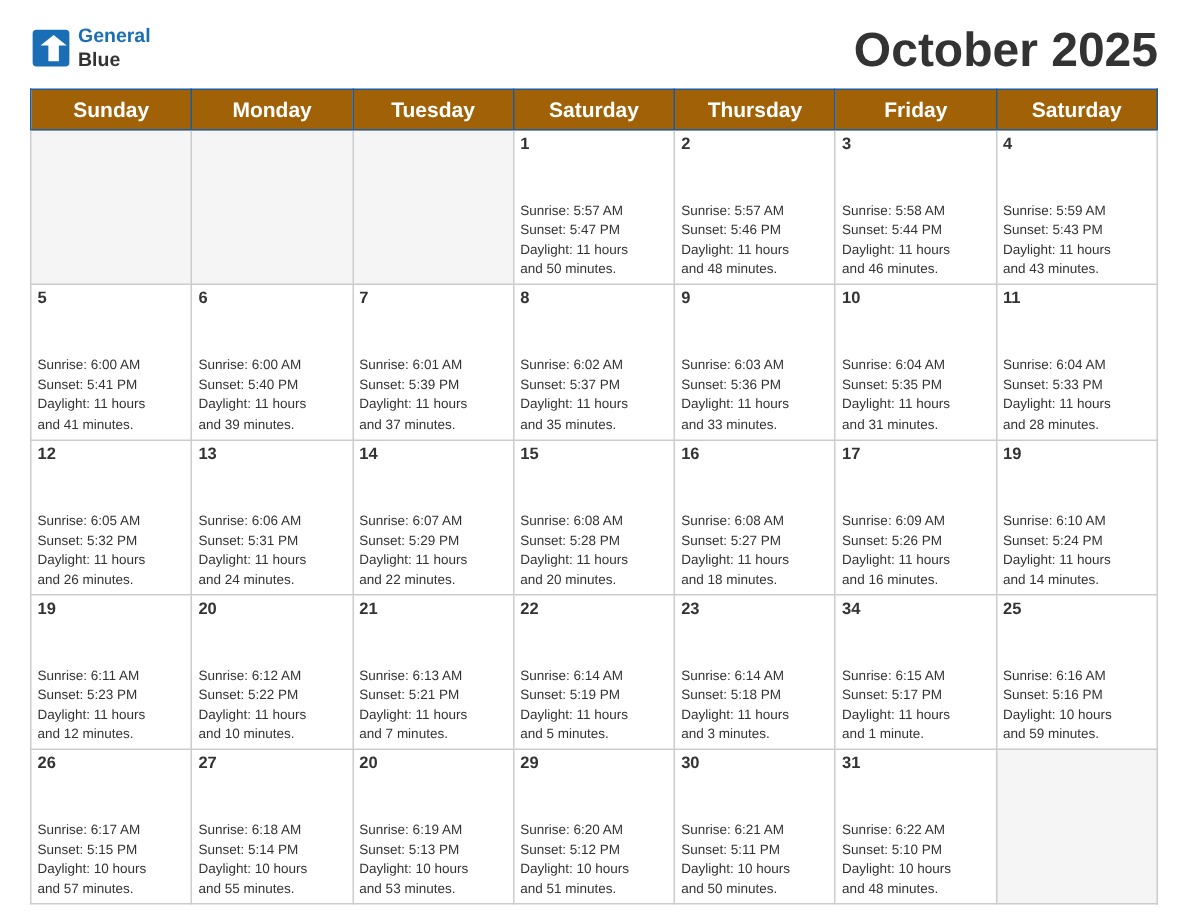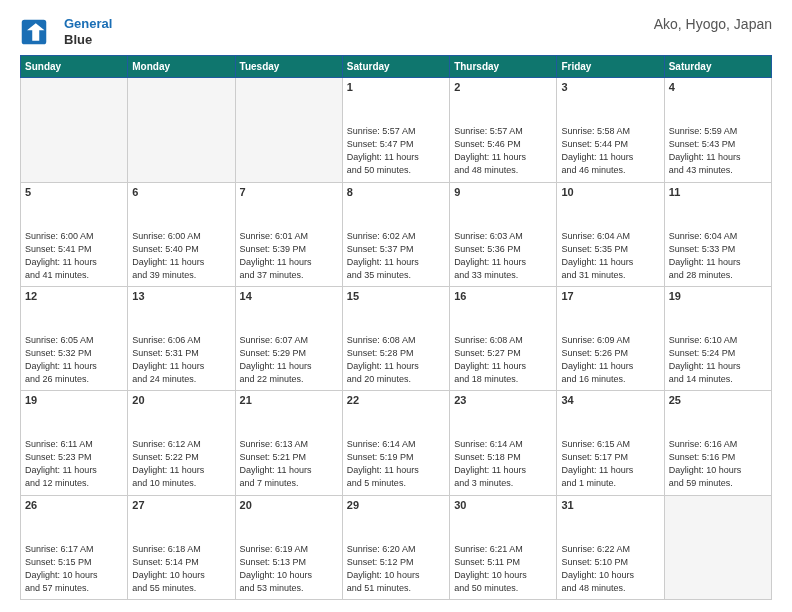--- a/index.html
+++ b/index.html
@@ -19,21 +19,21 @@
     }
     .header {
       display: flex;
       justify-content: space-between;
       align-items: flex-start;
       margin-bottom: 8px;
     }
     .logo {
       display: flex;
       align-items: center;
-      gap: 16px;
+      gap: 4px;
     }
     .logo-text {
       font-size: 13px;
       font-weight: bold;
       color: #333;
       line-height: 1.2;
     }
     .logo-text span {
       color: #1a6eb5;
     }
@@ -55,26 +55,26 @@
       color: #555;
     }
     .calendar {
       flex: 1;
       border: 1px solid #ccc;
       border-collapse: collapse;
       width: 100%;
       table-layout: fixed;
     }
     .calendar th {
-      background: #0f766e;
+      background: #a16207;
       color: #fff;
-      font-size: 10px;
+      font-size: 14px;
       font-weight: bold;
       padding: 5px 4px;
-      text-align: left;
+      text-align: center;
       border: 1px solid #1e5a9e;
     }
     .calendar td {
       border: 1px solid #ccc;
       vertical-align: top;
       padding: 3px 4px;
       font-size: 9.5px;
       color: #333;
       background: #fff;
       height: 88px;
@@ -107,21 +107,21 @@
       <svg class="logo-icon" viewBox="0 0 32 32">
         <rect x="2" y="2" width="28" height="28" rx="3" fill="#1a6eb5"></rect>
         <polygon points="18,6 28,14 22,14 22,26 14,26 14,14 8,14" fill="white"></polygon>
       </svg>
       <div class="logo-text">
         <div><span>General</span></div>
         <div>Blue</div>
       </div>
     </div>
     <div class="title-area">
-      <div class="location">Ako, Hyogo, Japan</div>
+      <div class="month-title">October 2025</div>
     </div>
   </div>
 
   <table class="calendar">
     <thead>
       <tr>
       <th>Sunday</th>
           <th>Monday</th>
           <th>Tuesday</th>
           <th>Saturday</th>

